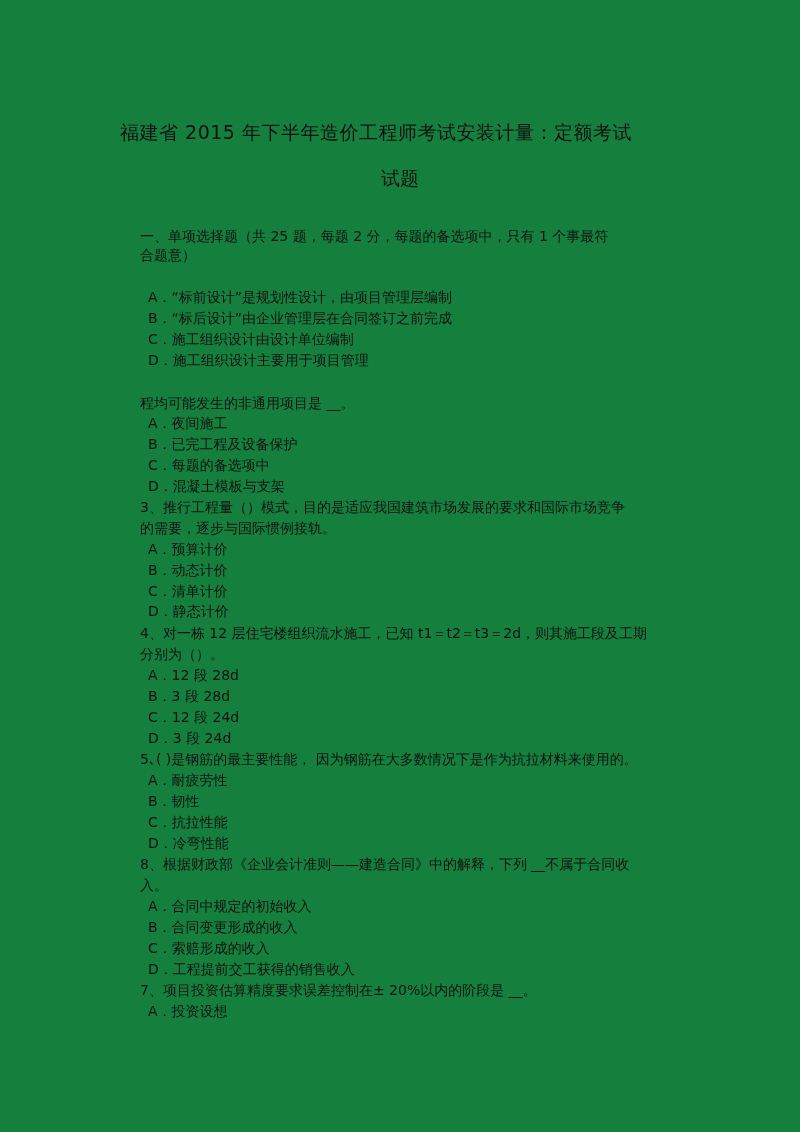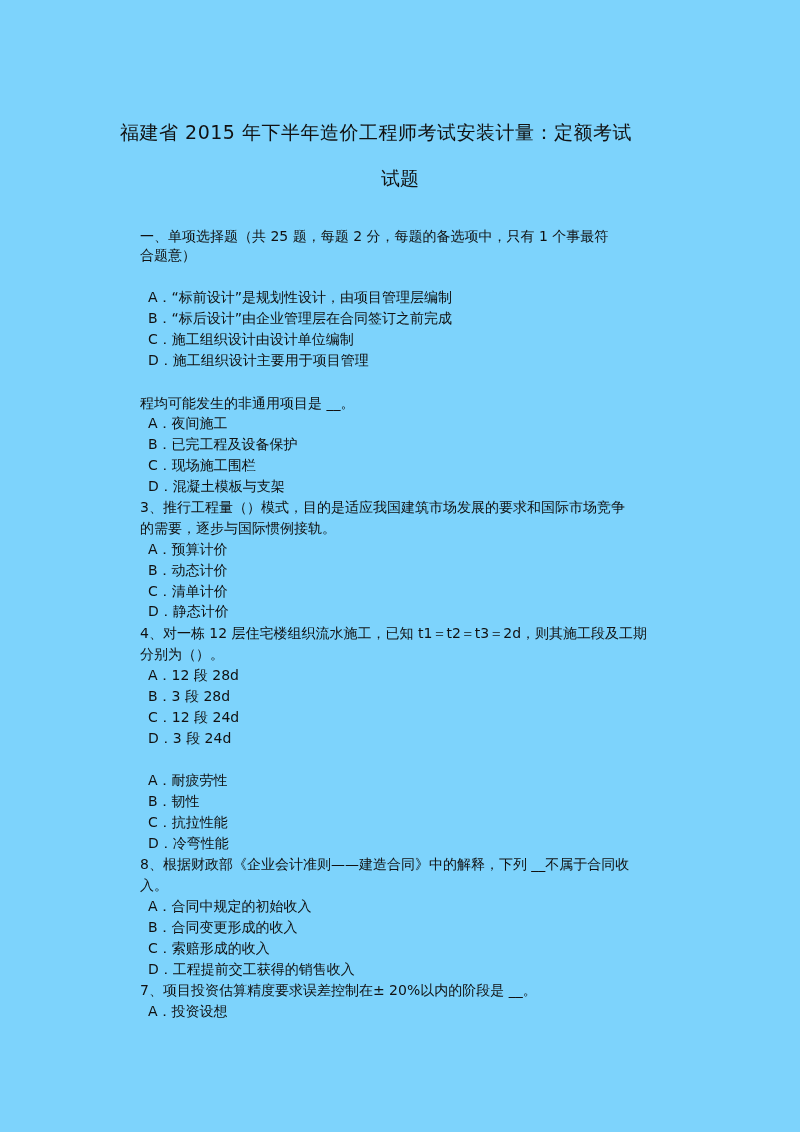--- a/index.html
+++ b/index.html
@@ -1,18 +1,18 @@
 <!DOCTYPE html>
 <html><head>
 <meta charset="utf-8">
 <style>
   html, body { margin: 0; padding: 0; background: #ffffff; }
   body { width: 800px; height: 1132px; position: relative; overflow: hidden;
          font-family: "DejaVu Sans", "Liberation Sans", sans-serif; color: #111; }
-  .page { position: absolute; left: 0; top: 0; width: 800px; height: 1132px; background: #7dd3fc; }
+  .page { position: absolute; left: 0; top: 0; width: 800px; height: 1132px; background: #15803d; }
   .title1 { position: absolute; left: 120px; top: 120px; font-size: 19px; letter-spacing: 0.5px; white-space: nowrap; }
   .title2 { position: absolute; left: 0; width: 800px; top: 166px; text-align: center; font-size: 19px; }
   .line { position: absolute; left: 120px; font-size: 14px; white-space: nowrap; line-height: 20px; margin-left: 20px; }
   .opt { left: 128px; }
 </style>
 </head>
 <body>
 
 <div class="page">
   <div class="title1">福建省  2015  年下半年造价工程师考试安装计量：定额考试</div>
@@ -22,37 +22,38 @@
   <div class="line" style="top:245px">合题意）</div>
 
   <div class="line opt" style="top:287px">A．“标前设计”是规划性设计，由项目管理层编制</div>
   <div class="line opt" style="top:329px">C．施工组织设计由设计单位编制</div>
   <div class="line opt" style="top:308px">B．“标后设计”由企业管理层在合同签订之前完成</div>
   <div class="line opt" style="top:350px">D．施工组织设计主要用于项目管理</div>
 
   <div class="line" style="top:393px">程均可能发生的非通用项目是   __。</div>
   <div class="line opt" style="top:413px">A．夜间施工</div>
   <div class="line opt" style="top:434px">B．已完工程及设备保护</div>
-  <div class="line opt" style="top:455px">C．现场施工围栏</div>
+  <div class="line opt" style="top:455px">C．每题的备选项中</div>
   <div class="line opt" style="top:476px">D．混凝土模板与支架</div>
 
   <div class="line" style="top:497px">3、推行工程量（）模式，目的是适应我国建筑市场发展的要求和国际市场竞争</div>
   <div class="line" style="top:518px">的需要，逐步与国际惯例接轨。</div>
   <div class="line opt" style="top:539px">A．预算计价</div>
   <div class="line opt" style="top:560px">B．动态计价</div>
   <div class="line opt" style="top:581px">C．清单计价</div>
   <div class="line opt" style="top:601px">D．静态计价</div>
 
   <div class="line" style="top:623px">4、对一栋  12 层住宅楼组织流水施工，已知     t1＝t2＝t3＝2d，则其施工段及工期</div>
   <div class="line" style="top:644px">分别为（）。</div>
   <div class="line opt" style="top:665px">A．12 段  28d</div>
   <div class="line opt" style="top:686px">B．3 段  28d</div>
   <div class="line opt" style="top:707px">C．12 段  24d</div>
   <div class="line opt" style="top:728px">D．3 段  24d</div>
 
+  <div class="line" style="top:749px">5､( )是钢筋的最主要性能，  因为钢筋在大多数情况下是作为抗拉材料来使用的。</div>
   <div class="line opt" style="top:770px">A．耐疲劳性</div>
   <div class="line opt" style="top:791px">B．韧性</div>
   <div class="line opt" style="top:812px">C．抗拉性能</div>
   <div class="line opt" style="top:833px">D．冷弯性能</div>
 
   <div class="line" style="top:854px">8、根据财政部《企业会计准则——建造合同》中的解释，下列       __不属于合同收</div>
   <div class="line" style="top:875px">入。</div>
   <div class="line opt" style="top:896px">A．合同中规定的初始收入</div>
   <div class="line opt" style="top:917px">B．合同变更形成的收入</div>
   <div class="line opt" style="top:938px">C．索赔形成的收入</div>

